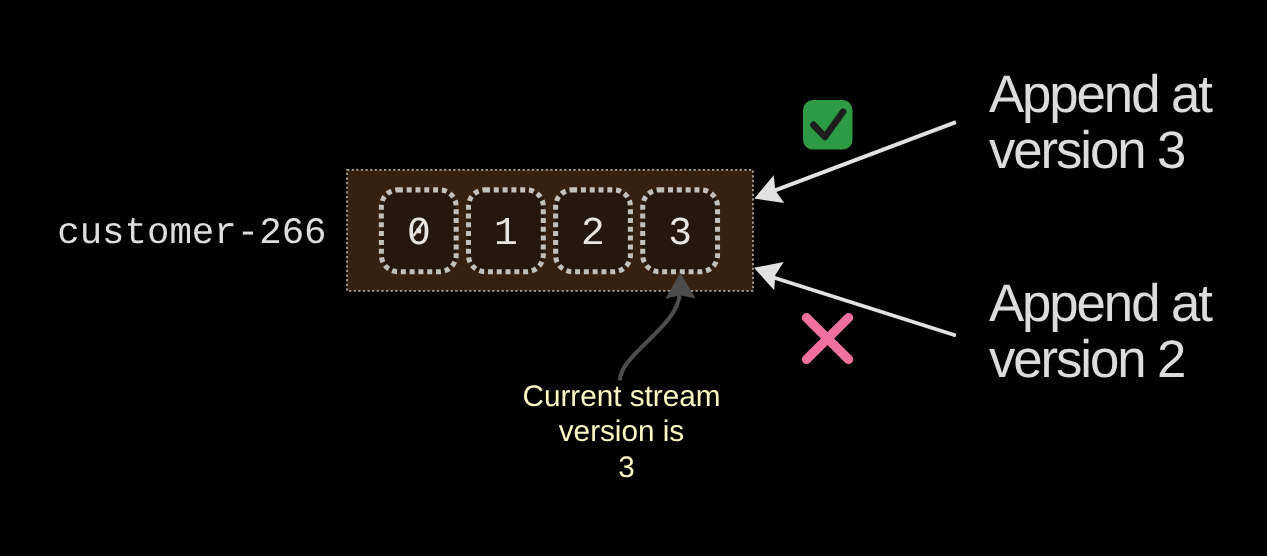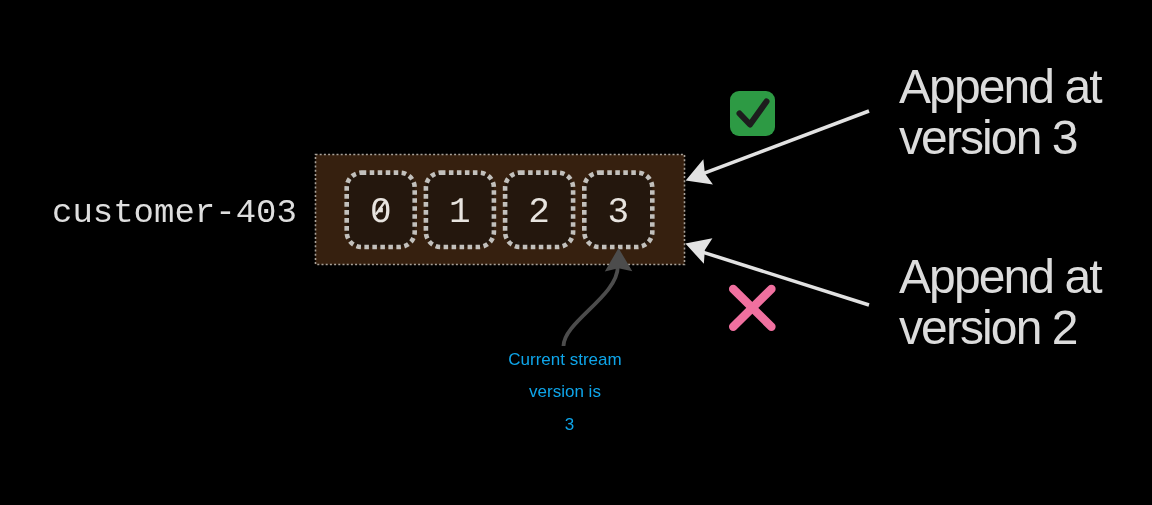--- a/index.html
+++ b/index.html
@@ -5,21 +5,21 @@
   html,body{margin:0;padding:0;background:#000;}
   #stage{position:relative;width:1152px;height:505px;background:#000;overflow:hidden;
          font-family:"Liberation Sans",sans-serif;}
   #cust{position:absolute;left:52px;top:194px;font-size:34px;color:#dedede;
         font-family:"Liberation Mono",monospace;letter-spacing:0px;}
   .app{position:absolute;left:871px;width:260px;color:#dcdcdc;font-size:48px;
        line-height:51px;letter-spacing:-1.9px;margin-left:28px;}
   #app1{top:61px;}
   #app2{top:251px;}
   #cap{position:absolute;left:445px;top:344px;width:240px;text-align:center;
-       color:#0ea5e9;font-size:17px;line-height:32.4px;}
+       color:#fef9c3;font-size:27px;line-height:32.4px;}
 </style>
 </head>
 <body>
 <div id="stage">
   <svg width="1152" height="505" viewBox="0 0 1152 505" style="position:absolute;left:0;top:0">
 
     <rect x="315.5" y="154.5" width="369" height="110" fill="#36200f" stroke="#a9a29a" stroke-width="1.6" stroke-dasharray="2 2.2"></rect>
 
     <g fill="#24170d" stroke="#c2c0bc" stroke-width="4.6" stroke-dasharray="4.55 3.45">
       <rect x="346.7" y="172.6" width="68" height="74.4" rx="15"></rect>
@@ -48,17 +48,17 @@
     <g fill="#e2e2e2" stroke="#e2e2e2">
       <line x1="869" y1="111" x2="701" y2="174.4" stroke-width="3.5"></line>
       <path d="M 685.7 180.5 L 703.35 159.36 L 704.87 173.23 L 712.93 184.62 Z" stroke="none"></path>
       <line x1="869" y1="305" x2="701" y2="251.6" stroke-width="3.5"></line>
       <path d="M 685.4 243.4 L 712.44 238.23 L 704.83 249.92 L 703.86 263.83 Z" stroke="none"></path>
     </g>
 
     <path d="M 563.5 346 C 563.5 322 617.8 296 617.8 266.5" fill="none" stroke="#4c4c4c" stroke-width="3.8"></path>
     <path d="M 618.5 248 L 632.3 271.3 L 618.5 268.3 L 604.8 271.6 Z" fill="#4c4c4c"></path>
   </svg>
-  <div id="cust">customer-403</div>
+  <div id="cust">customer-266</div>
   <div class="app" id="app1">Append at<br>version 3</div>
   <div class="app" id="app2">Append at<br>version 2</div>
   <div id="cap">Current stream<br>version is<br><span style="margin-left:9px">3</span></div>
 </div>
 
 </body></html>

